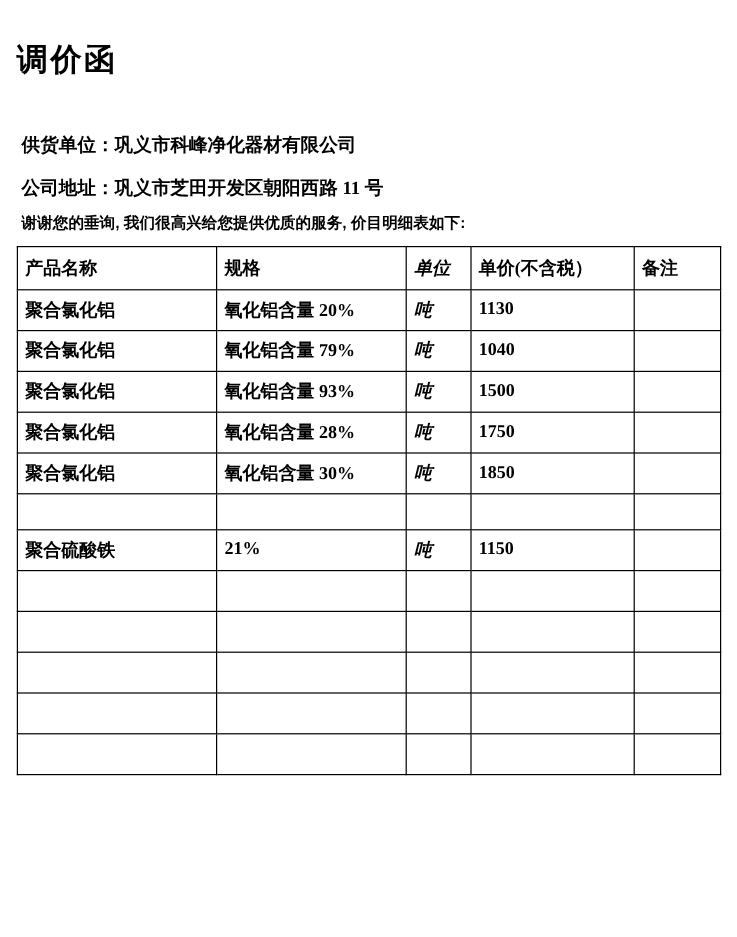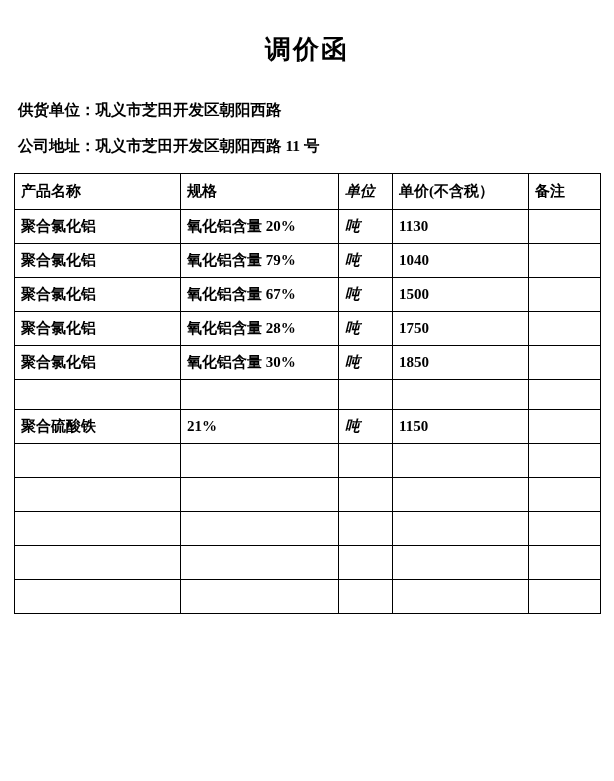--- a/index.html
+++ b/index.html
@@ -15,38 +15,38 @@
     overflow: hidden;
   }
   .page {
     position: relative;
     width: 614px;
     height: 781px;
     box-sizing: border-box;
     padding: 0 14px;
   }
   .doc-title {
-    text-align: center;
+    text-align: left;
     font-size: 26px;
     font-weight: bold;
     letter-spacing: 2px;
     margin-top: 32px;
-    margin-bottom: 28px;
+    margin-bottom: 40px;
     font-family: "Liberation Serif", "DejaVu Serif", serif;
   }
   .info-line {
     font-size: 15.5px;
     font-weight: bold;
     margin: 0 0 6px 0;
     padding-left: 4px;
     line-height: 30px;
     font-family: "Liberation Serif", "DejaVu Serif", serif;
   }
   .info-line.second {
-    margin-bottom: 12px;
+    margin-bottom: 0;
   }
   .note-line {
     font-size: 13px;
     font-weight: bold;
     padding-left: 4px;
     line-height: 26px;
     margin: 0 0 6px 0;
     font-family: "Liberation Sans", sans-serif;
   }
   table.price-table {
@@ -78,22 +78,23 @@
   .empty-row td { height: 34px; }
   .empty-row.short td { height: 30px; }
 </style>
 </head>
 <body>
 
 <div class="page">
 
   <div class="doc-title">调价函</div>
 
-  <p class="info-line">供货单位：巩义市芝田开发区朝阳西路</p>
+  <p class="info-line">供货单位：巩义市科峰净化器材有限公司</p>
   <p class="info-line second">公司地址：巩义市芝田开发区朝阳西路 11 号</p>
+  <p class="note-line">谢谢您的垂询, 我们很高兴给您提供优质的服务, 价目明细表如下:</p>
 
   <table class="price-table">
     <tbody>
       <tr class="header-row">
         <td class="col-product">产品名称</td>
         <td class="col-spec">规格</td>
         <td class="col-unit">单位</td>
         <td class="col-price">单价(不含税）</td>
         <td class="col-remark">备注</td>
       </tr>
@@ -109,21 +110,21 @@
       <tr>
         <td class="col-product">聚合氯化铝</td>
         <td class="col-spec">氧化铝含量 79%</td>
         <td class="col-unit">吨</td>
         <td class="col-price">1040</td>
         <td class="col-remark"></td>
       </tr>
 
       <tr>
         <td class="col-product">聚合氯化铝</td>
-        <td class="col-spec">氧化铝含量 67%</td>
+        <td class="col-spec">氧化铝含量 93%</td>
         <td class="col-unit">吨</td>
         <td class="col-price">1500</td>
         <td class="col-remark"></td>
       </tr>
 
       <tr>
         <td class="col-product">聚合氯化铝</td>
         <td class="col-spec">氧化铝含量 28%</td>
         <td class="col-unit">吨</td>
         <td class="col-price">1750</td>

